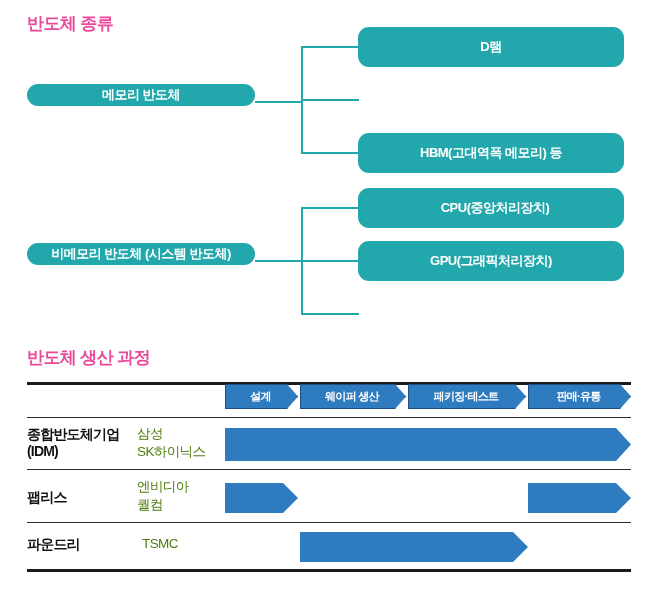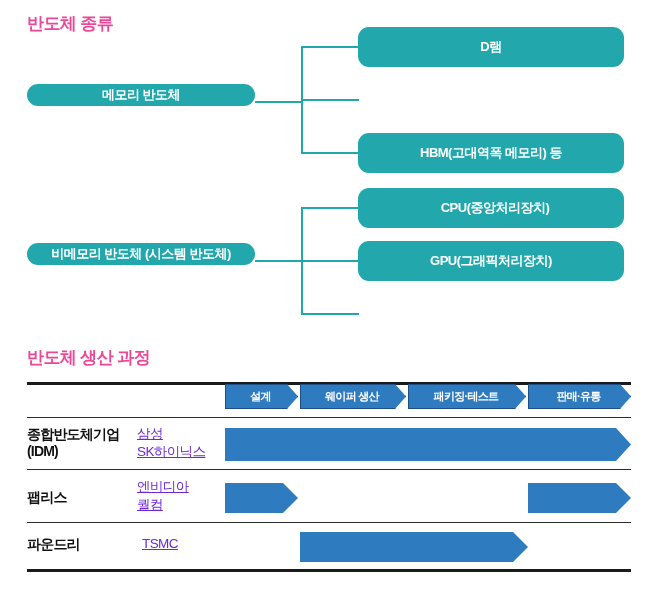--- a/index.html
+++ b/index.html
@@ -66,23 +66,22 @@
     padding-left:7px;
   }
 
   .row-label{
     position:absolute;
     font-size:14px;font-weight:700;letter-spacing:-0.8px;color:#111111;
     line-height:17px;
   }
   .row-company{
     position:absolute;
-    font-size:13.5px;font-weight:400;letter-spacing:-0.6px;color:#6d28d9;
+    font-size:13.5px;font-weight:400;letter-spacing:-0.6px;color:#4d7c0f;
     line-height:18px;
-    text-decoration:underline;
   }
 
   .bar{
     position:absolute;
     background:#2f7bc0;
     clip-path:polygon(0 0, calc(100% - 15px) 0, 100% 50%, calc(100% - 15px) 100%, 0 100%);
   }
 </style>
 </head>
 <body>

